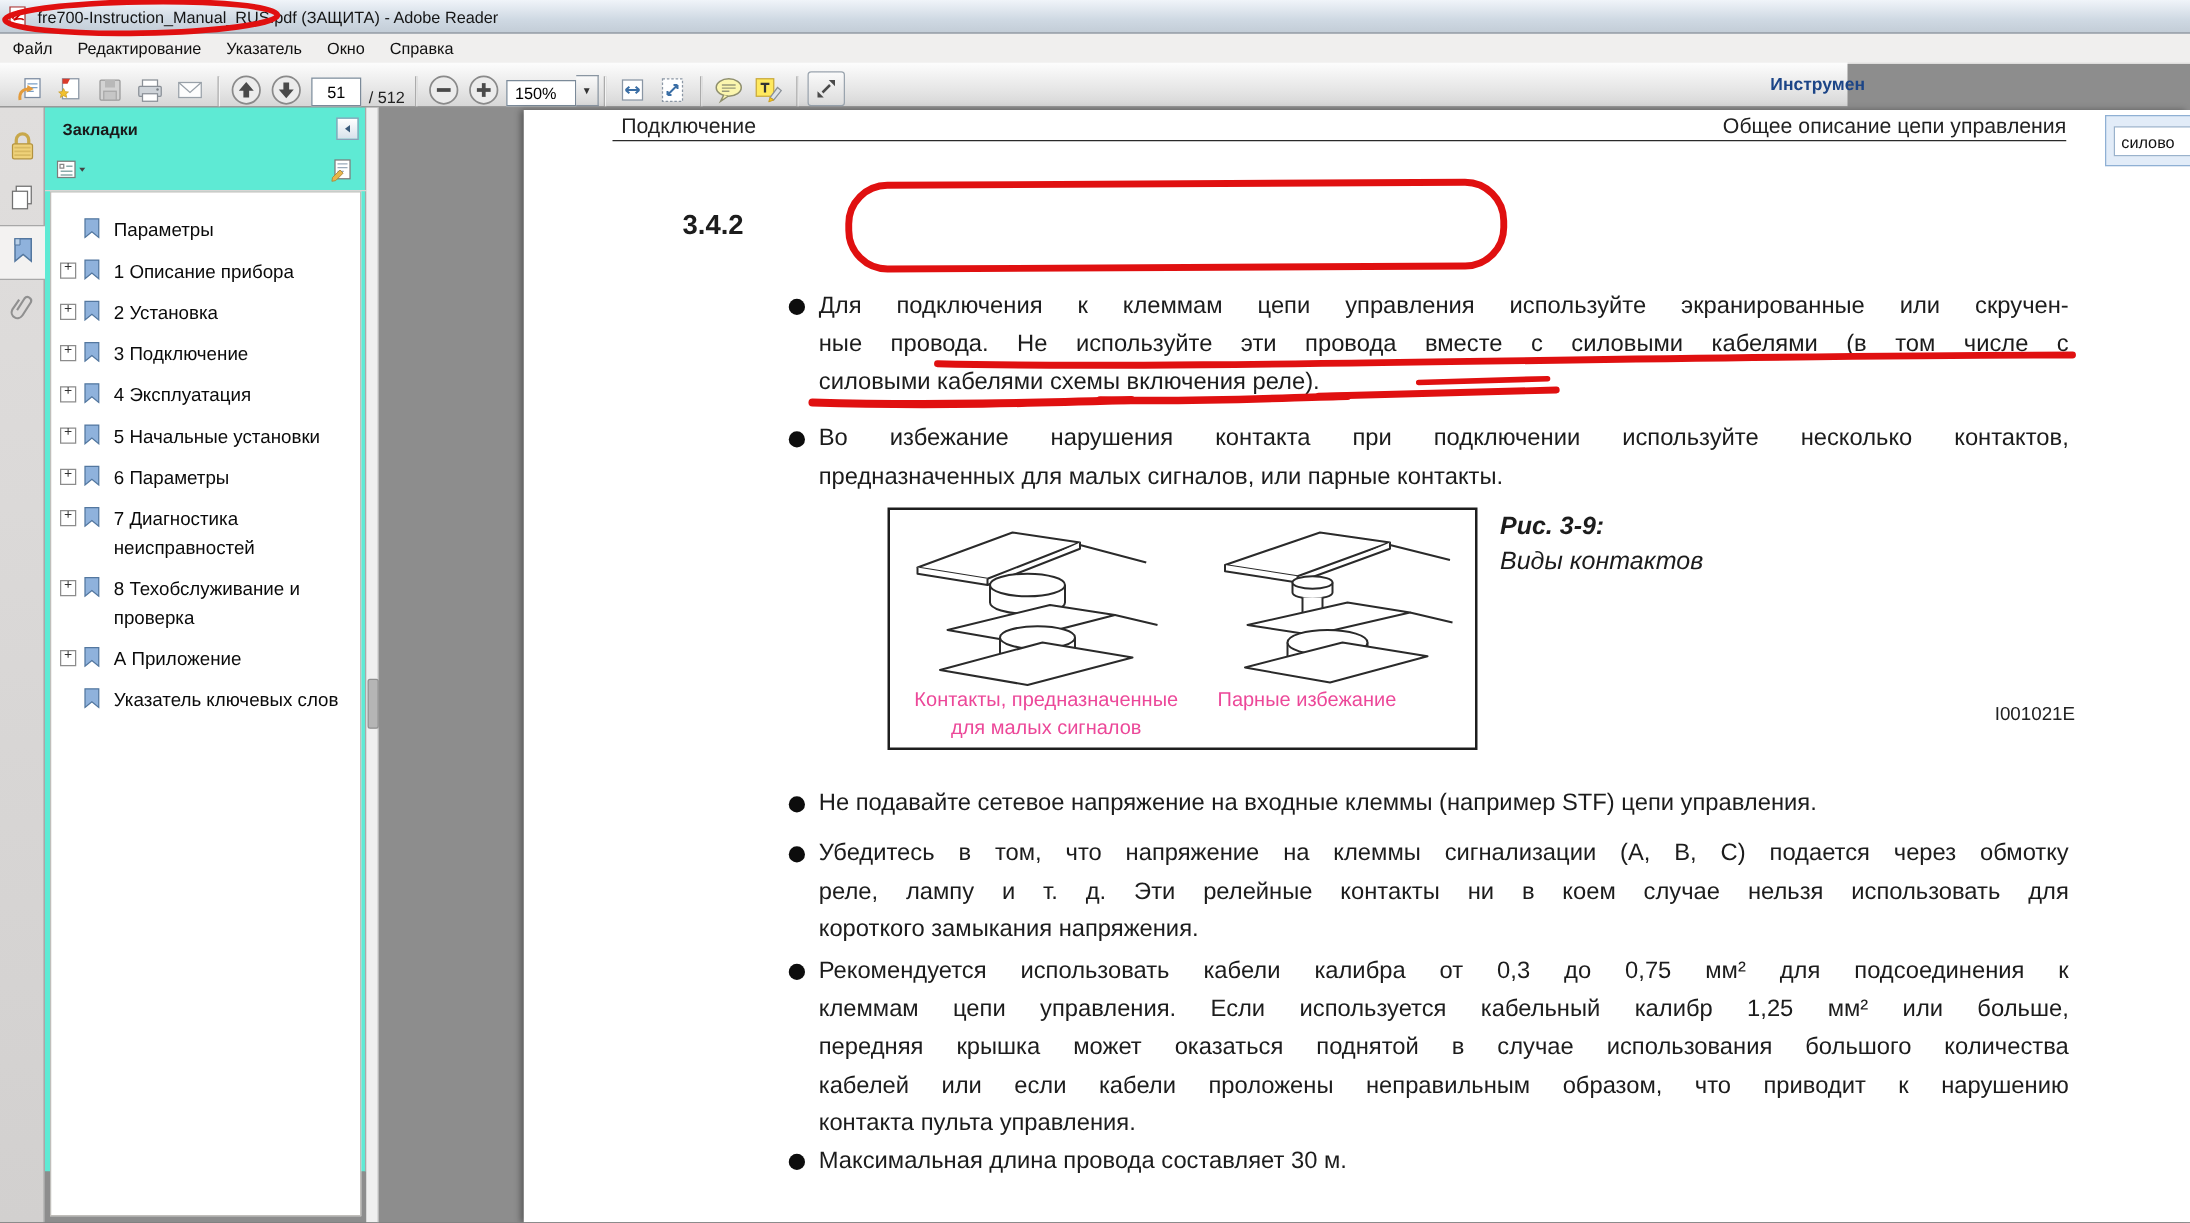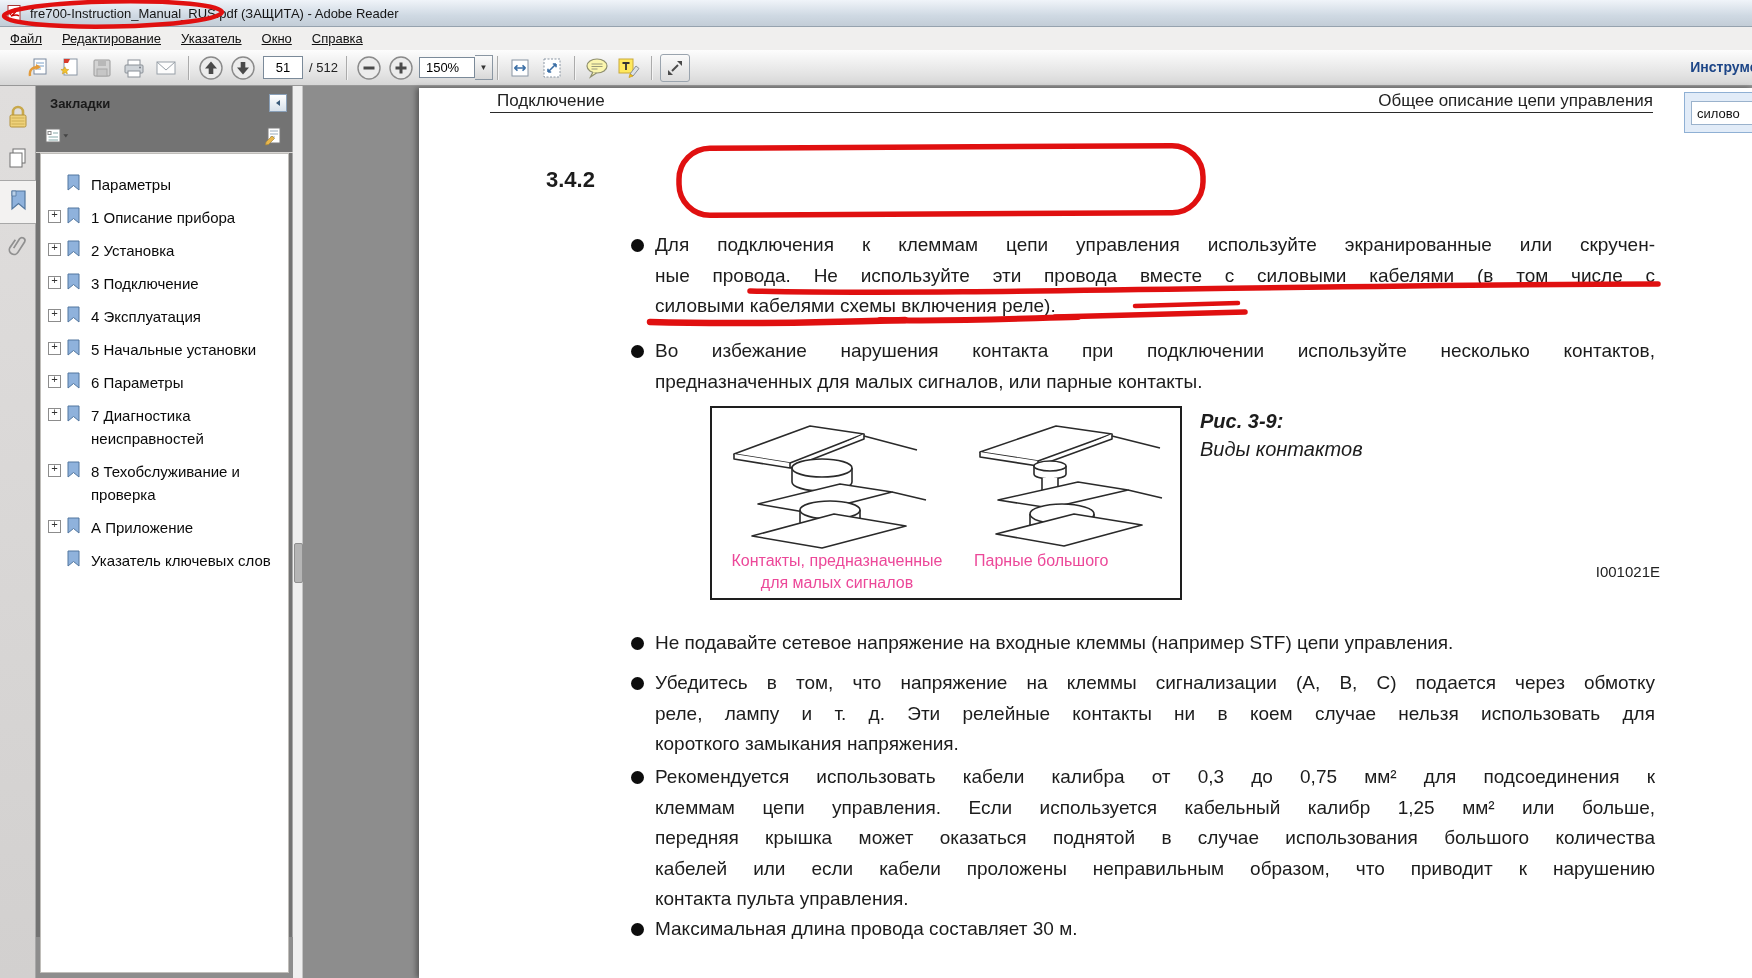--- a/index.html
+++ b/index.html
@@ -5,47 +5,47 @@
   html,body{margin:0;padding:0;background:#555;}
   .app{position:relative;width:1752px;height:978px;overflow:hidden;
        font-family:"Liberation Sans",sans-serif;background:#8d8d8d;}
 
   
   .titlebar{position:absolute;top:0;left:0;width:1752px;height:27px;
     background:linear-gradient(#f0f4f9,#cfd9e3 60%,#c3cdd7);
     border-bottom:1px solid #96a2ae;display:flex;align-items:center;padding-left:7px;box-sizing:border-box;}
   .title-text{font-size:13px;color:#151515;margin-left:7px;white-space:nowrap;}
   .menubar{position:absolute;top:27px;left:0;width:1752px;height:23px;background:#f0efee;
-    border-bottom:1px solid #e2e1e0;display:flex;align-items:center;font-size:13px;color:#111;text-decoration:underline;}
+    border-bottom:1px solid #e2e1e0;display:flex;align-items:center;font-size:13px;color:#111;}
   .menu-item{padding:3px 10px;cursor:default;}
 
   
-  .toolbar{position:absolute;top:50px;left:0;width:1752px;height:36px;box-sizing:border-box;
+  .toolbar{position:absolute;top:50px;left:0;width:1478px;height:36px;box-sizing:border-box;
     background:linear-gradient(#fdfdfd,#e3e3e3 70%,#d6d6d6);border-bottom:1px solid #989898;
-    display:flex;align-items:center;padding-left:24px;}
+    display:flex;align-items:flex-end;padding-left:10px;}
   .tb{width:28px;height:26px;display:flex;align-items:center;justify-content:center;margin-right:4px;border-radius:3px;}
   .sep{width:1px;height:24px;background:#ababab;border-right:1px solid #f4f4f4;margin:0 7px 0 4px;}
   .page-input{width:38px;height:21px;border:1px solid #7b8a99;background:#fff;font-size:13px;
     text-align:center;font-family:"Liberation Sans",sans-serif;margin:0 0 0 2px;padding:0;}
   .page-total{font-size:13px;color:#222;margin:0 4px 0 6px;white-space:nowrap;}
   .zoom-box{width:56px;height:21px;border:1px solid #7b8a99;background:#fff;font-size:13px;
     display:flex;align-items:center;padding-left:6px;box-sizing:border-box;}
   .zoom-arrow{width:17px;height:23px;border:1px solid #8a96a2;border-left:none;
     background:linear-gradient(#fafafa,#d8d8d8);display:flex;align-items:center;justify-content:center;
     font-size:8px;color:#333;}
   .tools-label{position:absolute;right:-14px;top:9px;font-size:14px;font-weight:bold;color:#1c4587;white-space:nowrap;}
 
   
   .navstrip{position:absolute;top:86px;left:0;width:36px;height:892px;background:linear-gradient(#e0dedd,#d2d0cf);
     border-right:1px solid #a8a8a8;box-sizing:border-box;}
   .nav-btn{position:absolute;left:0;width:35px;height:42px;display:flex;align-items:center;justify-content:center;}
   .nav-active{background:#f3f2f1;border-top:1px solid #a8a8a8;border-bottom:1px solid #a8a8a8;border-right:1px solid #f3f2f1;width:36px;}
 
   
-  .panel{position:absolute;top:86px;left:36px;width:257px;height:851px;background:#737373;box-sizing:border-box;
+  .panel{position:absolute;top:86px;left:36px;width:257px;height:851px;background:#5eead4;box-sizing:border-box;
     border-right:1px solid #a8a8a8;}
   .panel-title{position:absolute;top:10px;left:14px;font-size:13px;font-weight:bold;color:#1a1a1a;}
   .panel-collapse{position:absolute;top:8px;left:233px;width:16px;height:16px;border:1px solid #8aa0b8;
     background:linear-gradient(#ffffff,#d7e1eb);display:flex;align-items:center;justify-content:center;}
   .panel-tools{position:absolute;top:36px;left:0;width:257px;height:30px;border-bottom:1px solid #d8d6d4;}
   .tree{position:absolute;top:67px;left:4px;width:249px;height:820px;background:#ffffff;border:1px solid #c0beba;
     box-sizing:border-box;overflow:hidden;padding-top:14px;}
   .bm-row{position:relative;padding:5px 8px 5px 50px;font-size:15px;line-height:23px;color:#0a0a0a;cursor:default;}
   .bm-label{display:block;max-width:180px;}
   .exp{position:absolute;left:7px;top:9px;width:11px;height:11px;border:1px solid #8c8c8c;background:#fff;
@@ -393,21 +393,21 @@
           <path d="M318 102 v12 a32 10 0 0 0 64 0 v-12"></path>
           <ellipse cx="350" cy="102" rx="32" ry="10"></ellipse>
           <path d="M284 122 L362 102 L430 113 L352 134 Z"></path>
           <path d="M400 24 L448 36 M416 78 L450 86"></path>
         </g>
       </svg>
       <div class="fig-label" style="top:142px;left:8px;width:234px;text-align:center;">
         <span>Контакты, предназначенные</span><br>
         <span>для малых сигналов</span>
       </div>
-      <div class="fig-label" style="top:142px;left:262px;width:200px;">Парные большого</div>
+      <div class="fig-label" style="top:142px;left:262px;width:200px;">Парные избежание</div>
     </div>
     <span class="cap-title">Рис. 3-9:</span>
     <span class="cap-sub">Виды контактов</span>
     <span class="img-code">I001021E</span>
 
     <div class="dot" style="top:637px;"></div>
     <div class="bl" style="top:628px;">
         <div>Не подавайте сетевое напряжение на входные клеммы (например STF) цепи управления.</div>
       </div>
 

